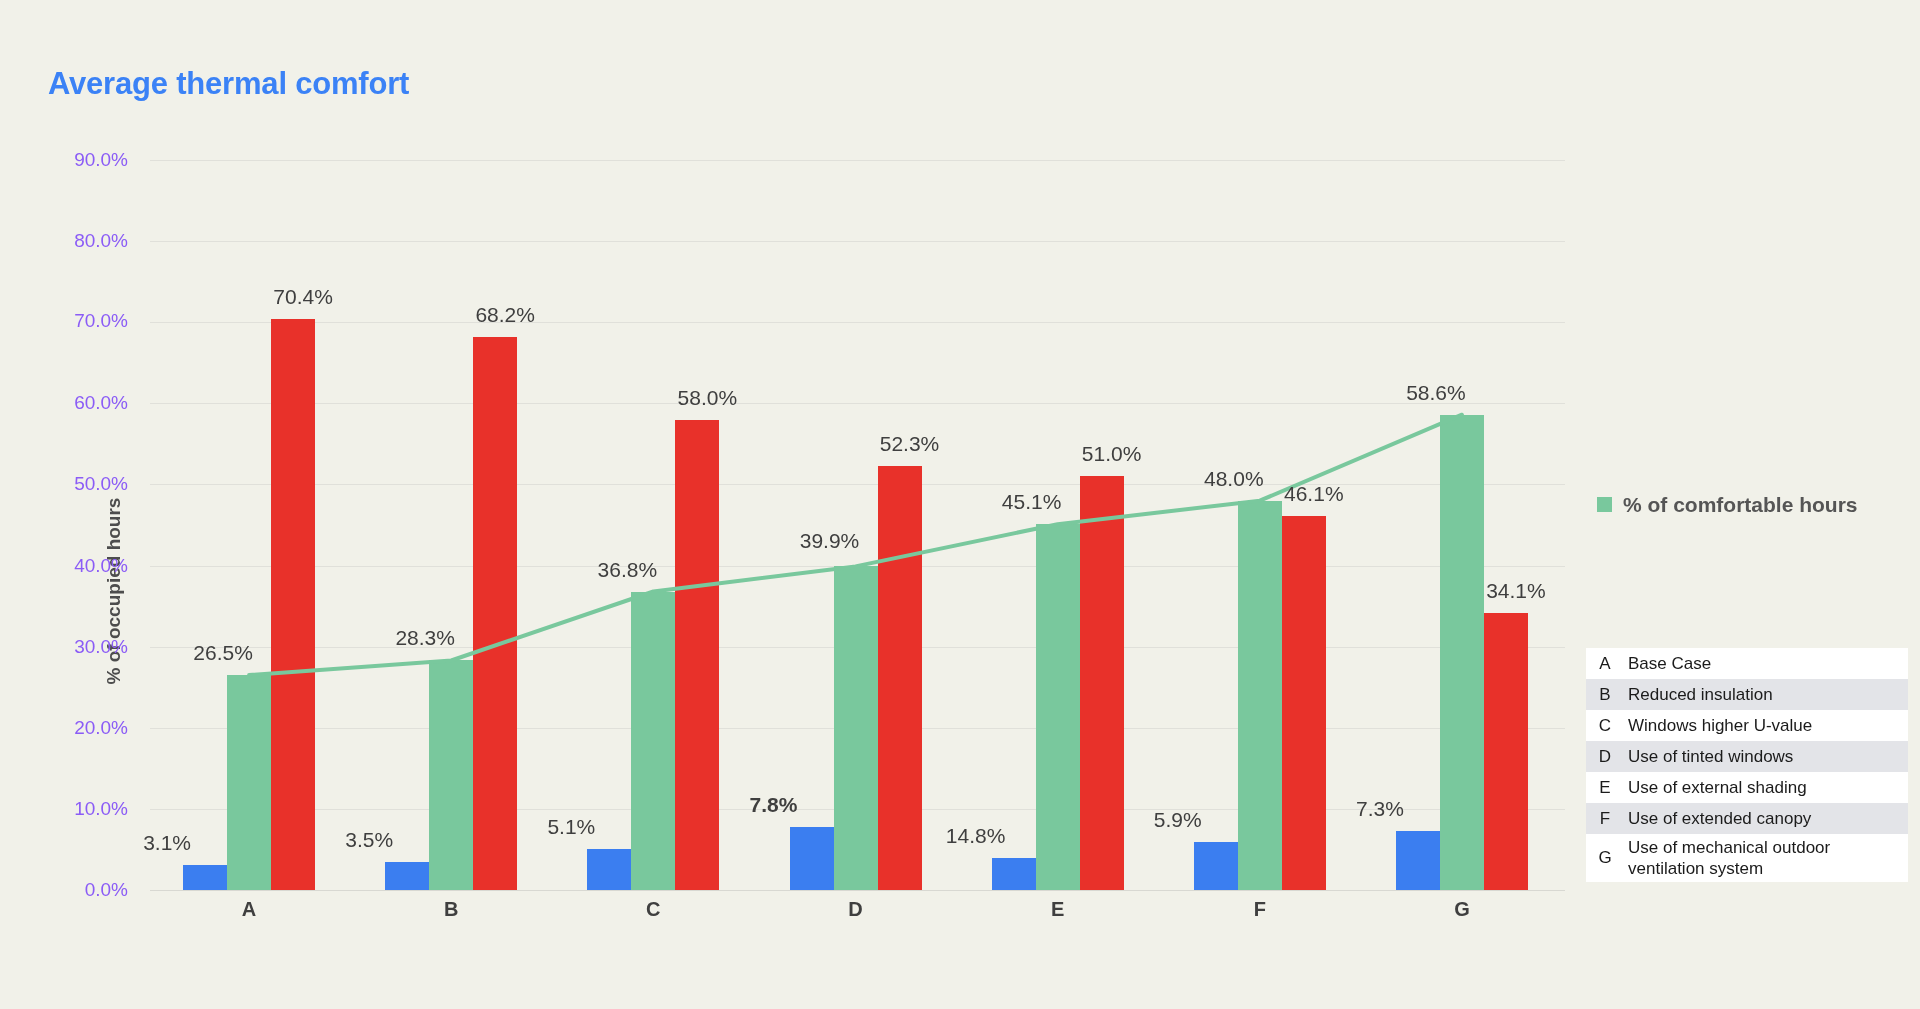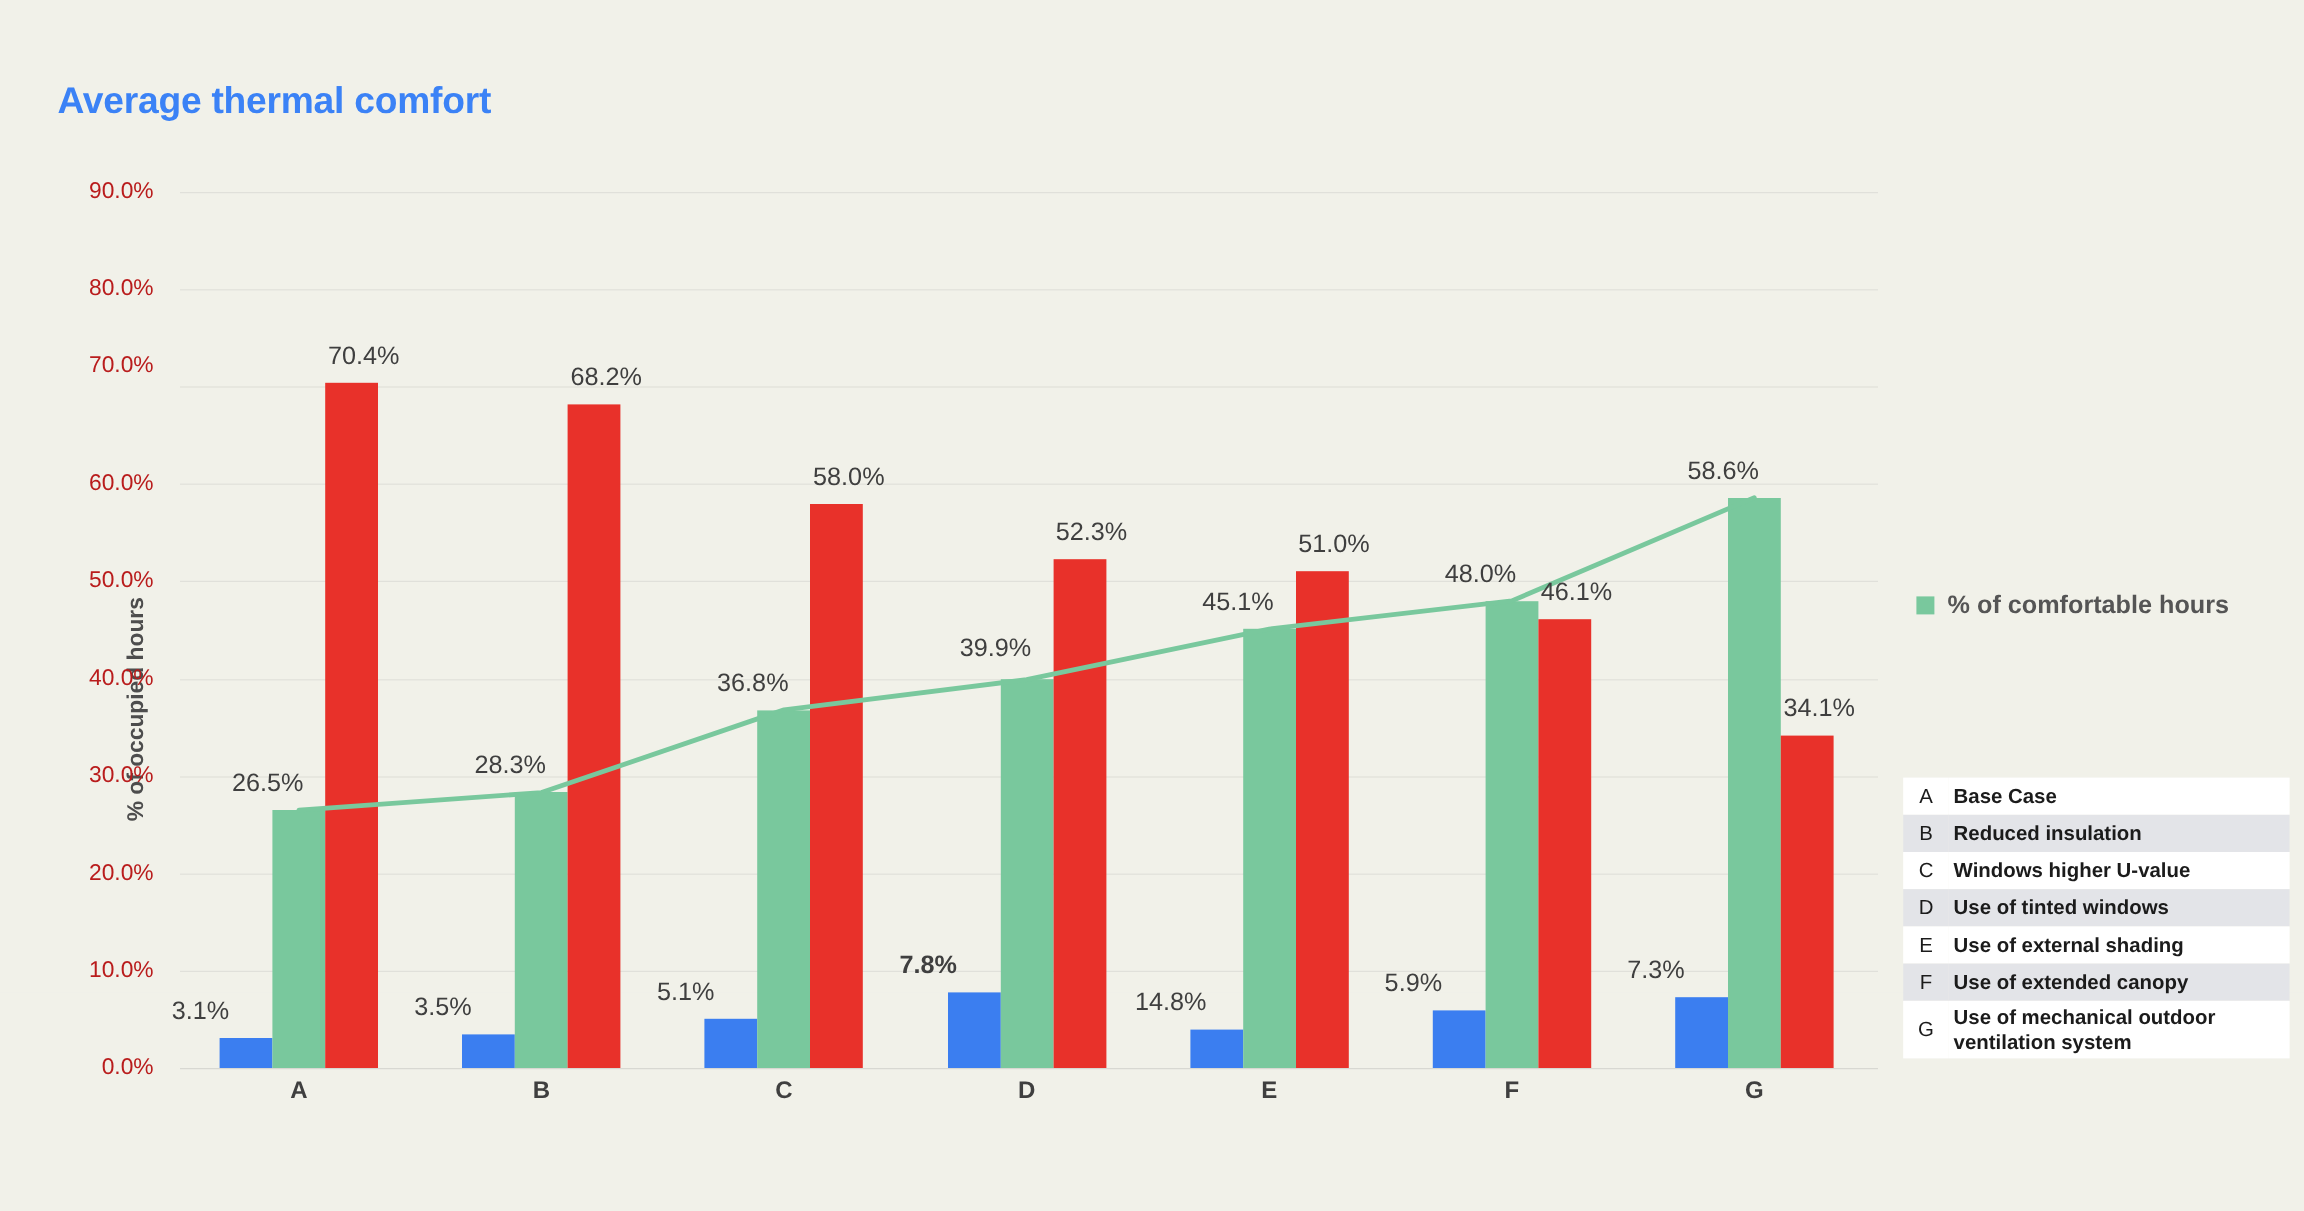--- a/index.html
+++ b/index.html
@@ -61,21 +61,21 @@
     width: 100%;
     height: 1px;
     background: #e0e0da;
   }
   .gridline.axis-base { background: #d8d8d2; }
 
   .ytick {
     position: absolute;
     right: 1788px;  
     font-size: 19px;
-    color: #b91c1c;
+    color: #8b5cf6;
     white-space: nowrap;
   }
 
   #y-ticks {
     position: absolute;
     left: 0;
     top: 160px;
     width: 140px;
     height: 730px;
   }
@@ -166,42 +166,41 @@
   }
   #scenario-table td.key {
     width: 38px;
     text-align: center;
     font-size: 17px;
   }
   #scenario-table td.desc {
     padding-left: 4px;
     padding-right: 10px;
     line-height: 1.25;
-    font-weight: bold;
   }
   #scenario-table tr.tall { height: 48px; }
 </style>
 </head>
 <body>
 
 <div id="page">
 
   <div id="chart-title">Average thermal comfort</div>
 
   <div id="y-axis-title">% of occupied hours</div>
 
   <div id="y-ticks">
       <div class="ytick" style="top: 730px;">0.0%</div>
       <div class="ytick" style="top: 648.889px;">10.0%</div>
       <div class="ytick" style="top: 567.778px;">20.0%</div>
       <div class="ytick" style="top: 486.667px;">30.0%</div>
       <div class="ytick" style="top: 405.556px;">40.0%</div>
       <div class="ytick" style="top: 324.444px;">50.0%</div>
       <div class="ytick" style="top: 243.333px;">60.0%</div>
-      <div class="ytick" style="top: 145px;">70.0%</div>
+      <div class="ytick" style="top: 161px;">70.0%</div>
       <div class="ytick" style="top: 81.1111px;">80.0%</div>
       <div class="ytick" style="top: 0px;">90.0%</div>
     </div>
 
   <div id="plot">
     <div id="gridlines">
         <div class="gridline axis-base" style="top: 730px;"></div>
         <div class="gridline" style="top: 648.889px;"></div>
         <div class="gridline" style="top: 567.778px;"></div>
         <div class="gridline" style="top: 486.667px;"></div>

